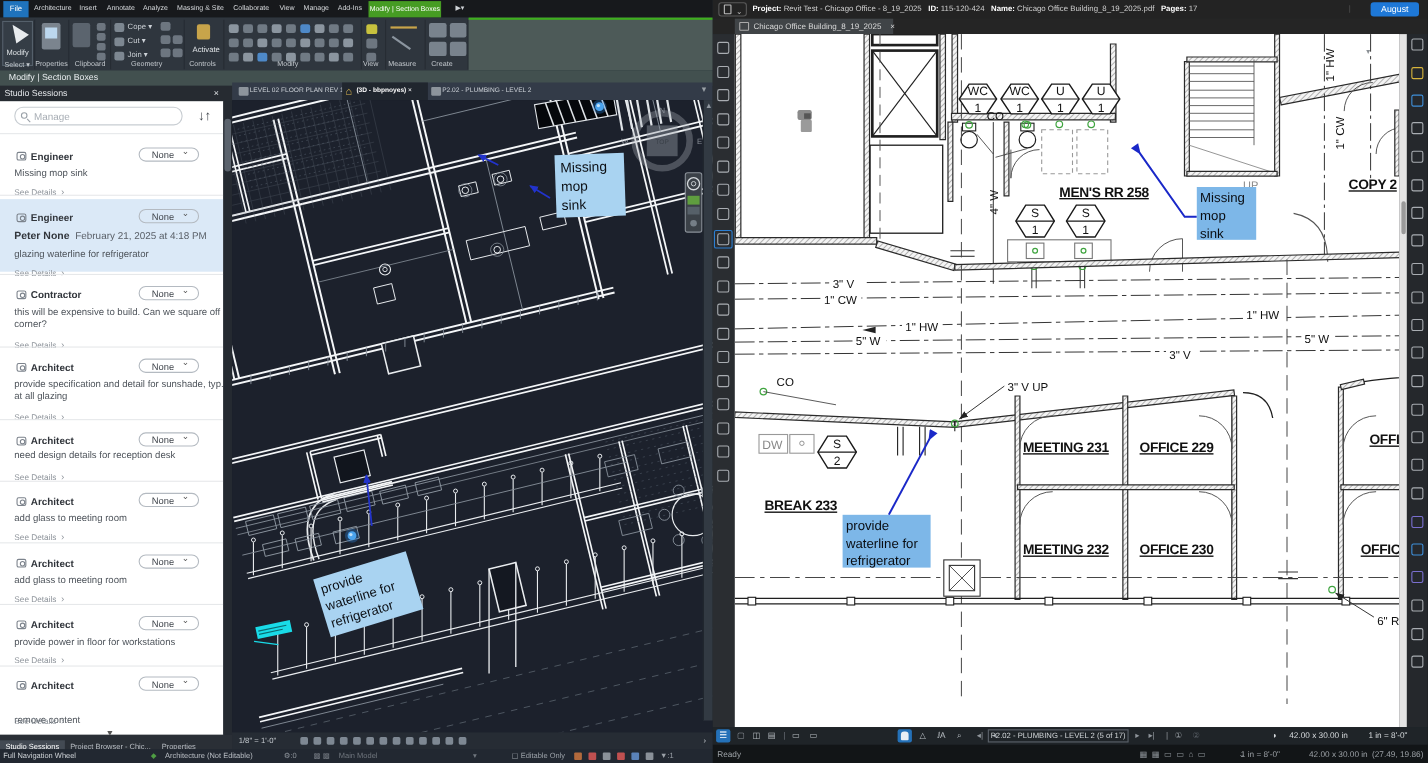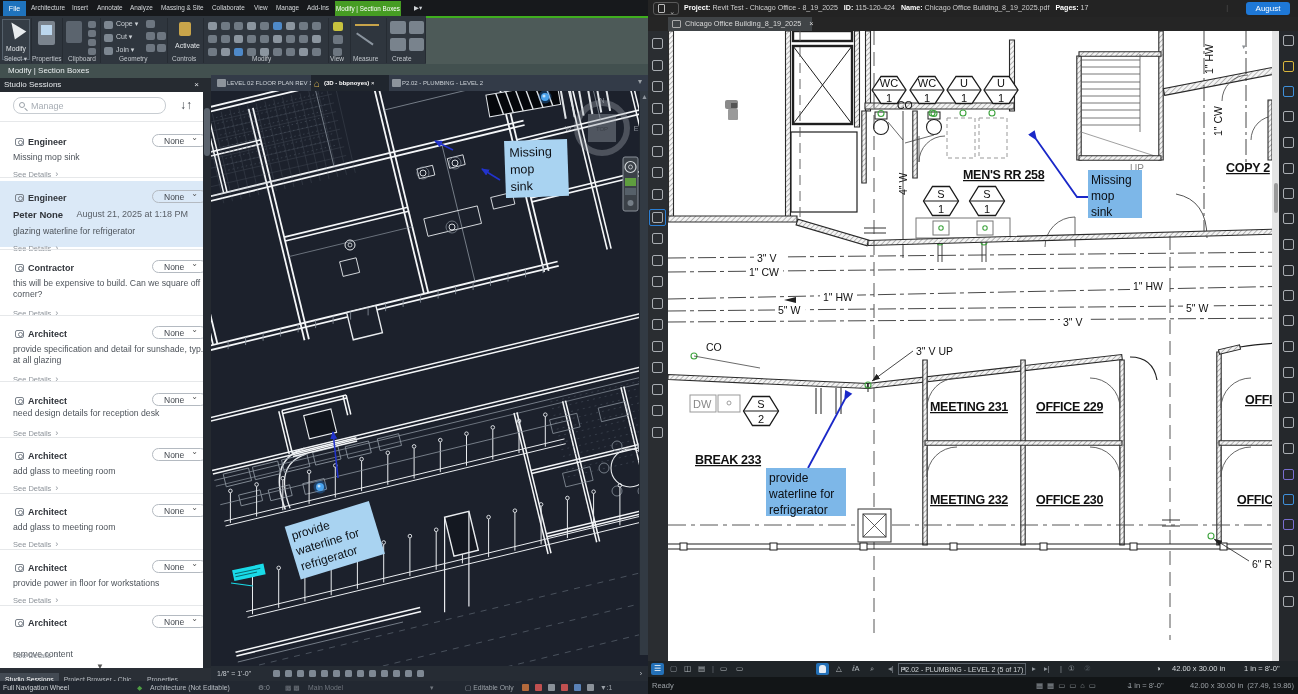--- a/index.html
+++ b/index.html
@@ -25,21 +25,21 @@
 #rv-panelhead { position:absolute; left:0; top:78px; width:211px; height:14px; background:#262b31; color:#e4e7ea; font-size:8px; line-height:14px; padding-left:4px; }
 #rv-panel { position:absolute; left:0; top:92px; width:203px; height:576px; background:#ffffff; overflow:hidden; }
 #rv-panel-sb { position:absolute; left:203px; top:92px; width:8px; height:576px; background:#252a31; }
 #rv-panel-sb .thumb { position:absolute; left:1px; top:16px; width:6px; height:48px; background:#5b636d; border-radius:3px; }
 #searchbox { position:absolute; left:13px; top:5px; width:153px; height:17px; border:1px solid #c8cdd2; border-radius:8px; color:#a7adb4; font-size:9px; line-height:16px; padding-left:17px; }
 #sorticon { position:absolute; left:180px; top:6px; width:20px; height:16px; font-size:12px; color:#3a3f46; }
 .card { position:absolute; left:0; width:203px; }
 .crole { position:absolute; left:28px; top:0; font-size:9px; font-weight:bold; color:#31353b; }
 .cicon { position:absolute; left:15px; top:1px; width:9px; height:8px; border:1px solid #7c838c; border-radius:2px; }
 .cicon:after { content:""; position:absolute; left:2px; top:1px; width:3px; height:3px; border:1px solid #7c838c; border-radius:50%; }
-.cnone { position:absolute; left:152px; top:-3px; width:55px; height:13px; border:1px solid #b4bac1; border-radius:7px; font-size:8.5px; color:#41464d; line-height:12px; padding-left:11px; }
+.cnone { position:absolute; left:126px; top:-3px; width:55px; height:13px; border:1px solid #b4bac1; border-radius:7px; font-size:8.5px; color:#41464d; line-height:12px; padding-left:11px; }
 .cnone:after { content:"\2304"; position:absolute; right:8px; top:-3px; font-size:8px; color:#555; }
 .cbody { position:absolute; left:13px; font-size:8.7px; color:#4e545b; line-height:10.5px; width:190px; white-space:nowrap; }
 .cdet { position:absolute; left:13px; font-size:7.5px; color:#8d939a; }
 .cdet:after { content:"\203A"; margin-left:4px; font-size:9px; }
 .csep { position:absolute; left:0; width:203px; height:1px; background:#e6e8ea; }
 .hl { background:#dbe9f7; }
 #rv-paneltabs { position:absolute; left:0; top:668px; width:211px; height:13px; background:#2a2f36; }
 #rv-paneltabs span { display:inline-block; height:13px; line-height:13px; font-size:6.8px; color:#b9bec4; padding:0 5px; }
 #rv-paneltabs .on { background:#434a53; color:#fff; }
 #rv-status { position:absolute; left:0; top:681px; width:648px; height:13px; background:#222831; color:#ced2d6; font-size:6.8px; line-height:13px; }
@@ -189,21 +189,21 @@
           <span class="crole">Engineer</span>
           <span class="cnone">None</span>
           <div class="cbody" style="top:15px">Missing mop sink</div>
           <div class="cdet" style="top:32px">See Details</div>
         </div>
         <div class="card" style="top:101px">
           <span class="cicon"></span>
           <span class="crole">Engineer</span>
           <span class="cnone">None</span>
           <div class="abs" style="left:13px;top:16px;font-size:9.5px;font-weight:bold;color:#31353b">Peter None</div>
-          <div class="abs" style="right:15px;top:16px;font-size:9px;color:#5a6068">August 21, 2025 at 1:18 PM</div>
+          <div class="abs" style="right:15px;top:16px;font-size:9px;color:#5a6068">February 21, 2025 at 4:18 PM</div>
           <div class="cbody" style="top:33px">glazing waterline for refrigerator</div>
           <div class="cdet" style="top:50px">See Details</div>
         </div>
         <div class="card" style="top:171px">
           <span class="cicon"></span>
           <span class="crole">Contractor</span>
           <span class="cnone">None</span>
           <div class="cbody" style="top:15px">this will be expensive to build. Can we square off<br>corner?</div>
           <div class="cdet" style="top:45px">See Details</div>
         </div>

